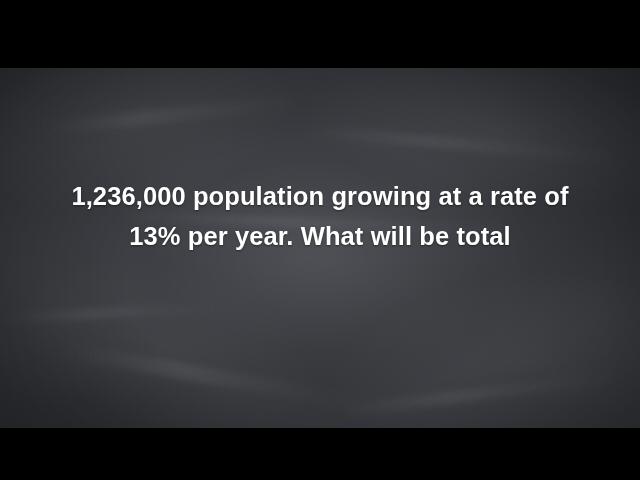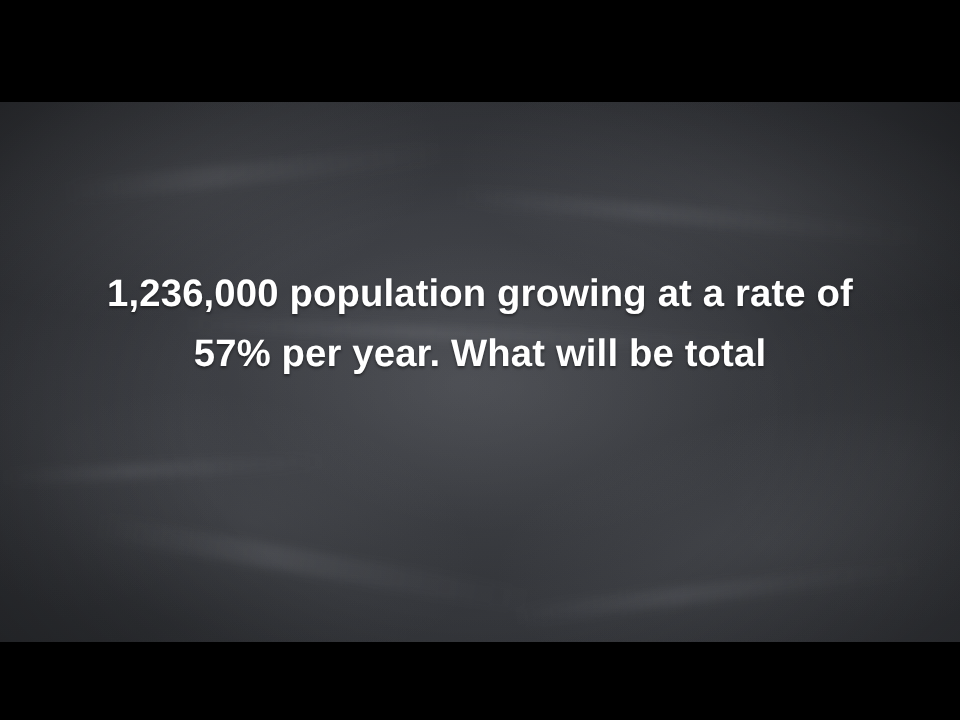--- a/index.html
+++ b/index.html
@@ -138,18 +138,18 @@
     <div class="streak k1"></div>
     <div class="streak k2"></div>
     <div class="streak k3"></div>
     <div class="streak k4"></div>
     <div class="streak k5"></div>
     <div class="streak k6"></div>
     <div class="vignette"></div>
 
     <div class="text-block">
       <div class="line">1,236,000 population growing at a rate of</div>
-      <div class="line">57% per year. What will be total</div>
+      <div class="line">13% per year. What will be total</div>
     </div>
   </div>
 
   <div class="letterbox-bottom"></div>
 </div>
 
 </body></html>

